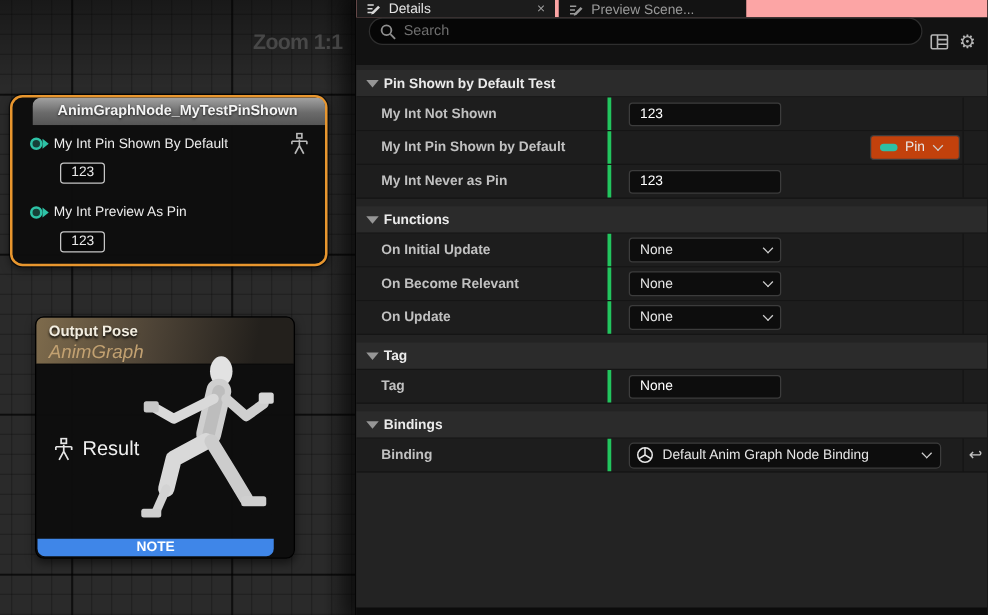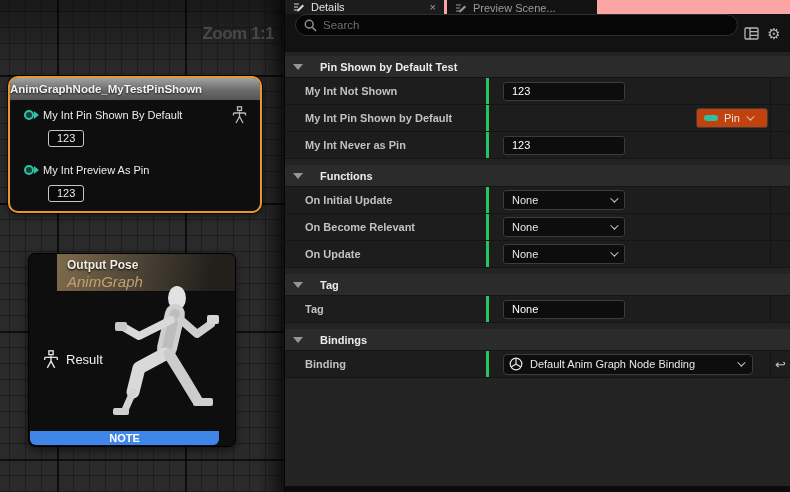--- a/index.html
+++ b/index.html
@@ -21,45 +21,45 @@
     background:linear-gradient(180deg, rgba(0,0,0,0.42), rgba(0,0,0,0) 70px),
                linear-gradient(270deg, rgba(0,0,0,0.35), rgba(0,0,0,0) 26px); }
   .zoom-label { position:absolute; top:24px; right:10px; font-size:17px; font-weight:bold;
     color:#484848; letter-spacing:-0.5px; }
 
   
   .node1 { position:absolute; left:8px; top:76px; width:254px; height:137px;
     background:rgba(14,14,14,0.96); border:2.5px solid #e8962e; border-radius:10px;
     box-shadow:0 0 0 1px rgba(0,0,0,0.6), 0 3px 8px rgba(0,0,0,0.5); }
   .node1-header { height:23px; border-radius:7px 7px 0 0; display:flex; align-items:center;
-    padding-left:0; background:linear-gradient(180deg,#a2a2a2,#6b6b6b 55%,#555);
-    border-bottom:1px solid #111; }
+    padding-left:20px; background:linear-gradient(180deg,#a2a2a2,#6b6b6b 55%,#555);
+    border-bottom:1px solid #111;margin-left:16px; }
   .node1-title { font-size:11.5px; font-weight:bold; color:#f4f4f4;
     text-shadow:0 1px 2px rgba(0,0,0,0.8); }
   .pin-row { position:absolute; left:0; display:flex; align-items:center; }
   .gpin { width:10px; height:10px; border:2.5px solid #2ec2a6; border-radius:50%;
     background:rgba(46,194,166,0.28); position:relative; margin-left:14px; }
   .gpin::after { content:''; position:absolute; right:-7px; top:50%; transform:translateY(-50%);
     border-left:5px solid #2ec2a6; border-top:4px solid transparent; border-bottom:4px solid transparent; }
   .pin-label { margin-left:9px; font-size:11px; color:#ececec; }
   .pin-value-box { position:absolute; left:38px; border:1px solid #c6c6c6; border-radius:3px;
     background:rgba(8,8,8,0.85); color:#e8e8e8; font-size:11px; padding:1px 8px 2px 8px; }
   .person-icon-sm { position:absolute; right:13px; }
 
   
   .node2 { position:absolute; left:28px; top:253px; width:208px; height:194px;
     background:rgba(13,13,13,0.97); border:1px solid #000; border-radius:7px;
-    box-shadow:0 3px 8px rgba(0,0,0,0.55); overflow:hidden;padding-left:28px; }
+    box-shadow:0 3px 8px rgba(0,0,0,0.55); overflow:hidden; }
   .node2-header { height:38px; padding:4px 0 0 10px;
     background:linear-gradient(100deg,#7e6b4c,#4d4336 45%,#23201c 85%);
     border-bottom:1px solid #0a0a0a; }
   .node2-title { font-size:12px; font-weight:bold; color:#f2ede0; text-shadow:0 1px 2px #000; }
   .node2-subtitle { font-size:15px; font-style:italic; color:#c2a171; margin-top:1px; }
   .result-row { position:absolute; left:14px; top:96px; display:flex; align-items:center; gap:7px; }
-  .result-label { font-size:13px; color:#f0f0f0; }
+  .result-label { font-size:16px; color:#f0f0f0; }
   .mannequin { position:absolute; right:2px; bottom:16px; }
   .note-bar { position:absolute; left:1px; right:16px; bottom:1px; height:14px;
     background:#3f86e8; border-radius:0 0 6px 6px; display:flex; align-items:center;
     justify-content:center; font-size:11px; font-weight:bold; color:#fff; }
 
   
   .panel { flex:0 0 506px; height:492px; background:#232323; border-left:1px solid #050505;
     box-shadow:-8px 0 12px rgba(0,0,0,0.4); display:flex; flex-direction:column; position:relative; }
   .tabbar { height:14px; background:#fca5a5; display:flex; align-items:stretch; overflow:hidden; }
   .tab { display:flex; align-items:center; gap:6px; padding:0 8px; font-size:11px; }
@@ -71,21 +71,21 @@
   .searchbox { flex:1; height:22px; background:#060606; border:1px solid #2e2e2e; border-radius:12px;
     display:flex; align-items:center; padding:0 10px 0 8px; }
   .searchbox input { flex:1; background:transparent; border:none; outline:none; color:#cfcfcf;
     font-size:11.5px; margin-left:6px; font-family:"Liberation Sans",sans-serif; }
   .searchbox input::placeholder { color:#6f6f6f; }
   .top-icon { width:20px; display:flex; align-items:center; justify-content:center; margin-left:3px; }
   .gear-glyph { font-size:15px; color:#b5b5b5; line-height:1; }
 
   .body { flex:1; padding-top:4px; background:#232323; overflow:hidden; }
   .cat-header { height:22px; background:#2b2b2b; border-bottom:1px solid #151515;
-    display:flex; align-items:center; padding-left:8px; gap:17px; }
+    display:flex; align-items:center; padding-left:8px; gap:4px; }
   .cat-arrow { width:0; height:0; border-left:5px solid transparent; border-right:5px solid transparent;
     border-top:6px solid #969696; }
   .cat-title { font-size:11px; font-weight:bold; color:#ebebeb; }
   .spacer { height:6px; }
   .prop-row { height:27px; background:#1d1d1d; border-bottom:1px solid #151515; display:flex; }
   .prop-label { width:204px; display:flex; align-items:center; padding-left:20px;
     font-size:11px; color:#c1c1c1; border-right:3px solid #22c55e;font-weight:bold; }
   .prop-value { flex:1; display:flex; align-items:center; padding-left:14px; }
   .prop-extra { width:20px; border-left:1px solid #141414; display:flex; align-items:center; justify-content:center; }
   .text-input { width:122px; height:19px; background:#0d0d0d; border:1px solid #3c3c3c;

